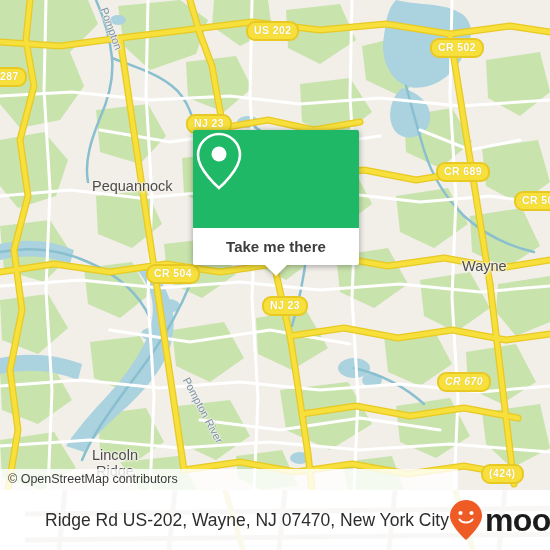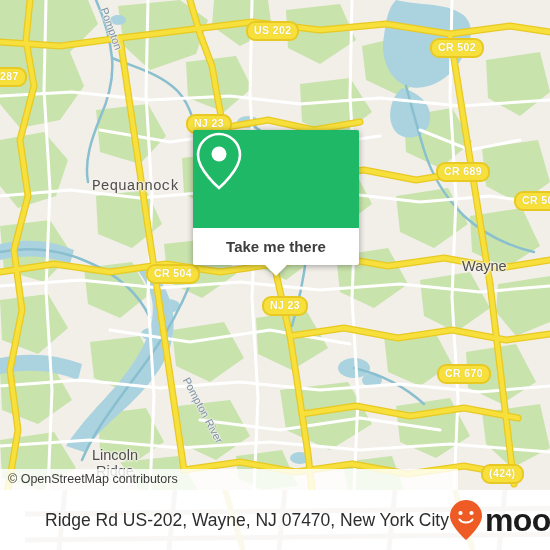--- a/index.html
+++ b/index.html
@@ -277,24 +277,24 @@
     </svg>
 
     <div class="shield" style="left:246px; top:21px;">US 202</div>
     <div class="shield" style="left:430px; top:38px;">CR 502</div>
     <div class="shield" style="left:-8px;  top:67px;">287</div>
     <div class="shield" style="left:186px; top:114px;">NJ 23</div>
     <div class="shield" style="left:392px; top:162px;margin-left:44px;">CR 689</div>
     <div class="shield" style="left:514px; top:191px;">CR 504</div>
     <div class="shield" style="left:146px; top:264px;">CR 504</div>
     <div class="shield" style="left:262px; top:296px;">NJ 23</div>
-    <div class="shield" style="left:437px; top:364px;">CR 670</div>
+    <div class="shield" style="left:437px; top:372px;font-style:italic;">CR 670</div>
     <div class="shield" style="left:481px; top:464px;">(424)</div>
 
-    <div class="place" style="left:92px;  top:178px;font-family:Liberation Mono, monospace;">Pequannock</div>
+    <div class="place" style="left:92px;  top:178px;">Pequannock</div>
     <div class="place" style="left:462px; top:258px;">Wayne</div>
     <div class="place two-line" style="left:92px; top:447px;">
       <div>Lincoln</div>
       <div>Ridge</div>
     </div>
 
     <div class="river" style="left:186px; top:372px; transform:rotate(62deg); transform-origin: 0 50%;">Pompton River</div>
     <div class="river" style="left:104px; top:2px; transform:rotate(70deg); transform-origin: 0 50%;">Pompton</div>
 
     <div class="popup">

